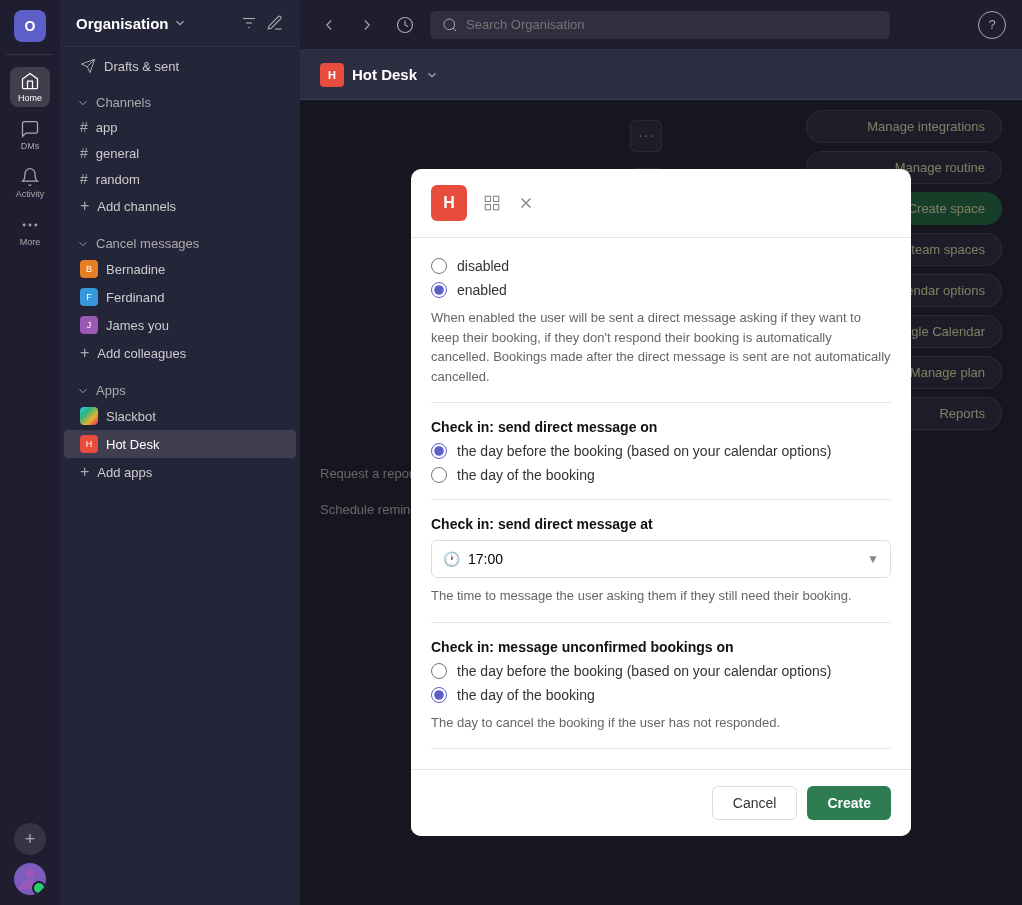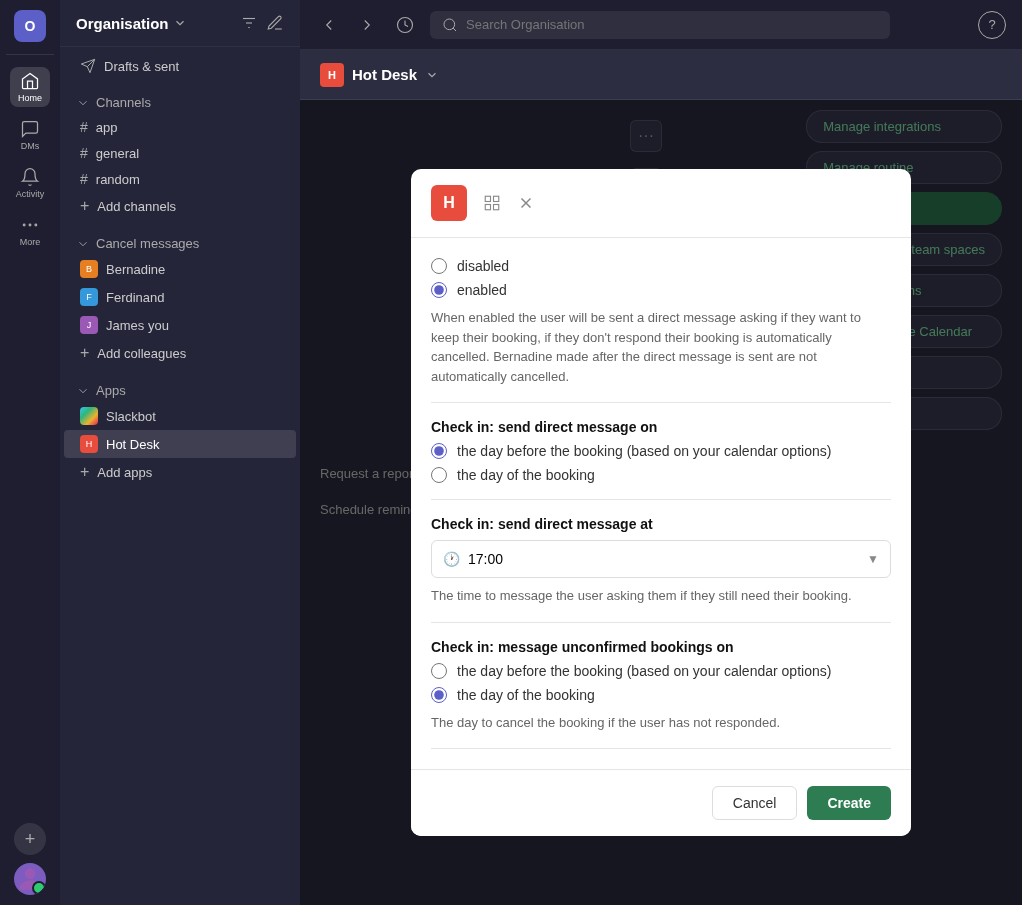--- a/index.html
+++ b/index.html
@@ -53,21 +53,21 @@
     .content-header { height: 50px; background: #2d2d42; display: flex; align-items: center; padding: 0 20px; border-bottom: 1px solid rgba(255,255,255,0.08); flex-shrink: 0; }
     .content-title { font-size: 15px; font-weight: 600; color: #fff; display: flex; align-items: center; gap: 8px; cursor: pointer; }
     .hotdesk-icon { width: 24px; height: 24px; background: #e74c3c; border-radius: 4px; display: flex; align-items: center; justify-content: center; color: #fff; font-size: 11px; font-weight: bold; }
 
     
     .main-content { flex: 1; overflow: hidden; position: relative; display: flex; }
     .content-body { flex: 1; overflow-y: auto; padding: 20px; display: flex; flex-direction: column; gap: 16px; }
 
     
     .action-buttons { position: absolute; right: 20px; top: 10px; display: flex; flex-direction: column; gap: 8px; }
-    .action-btn { background: #3a3a55; border: 1px solid rgba(255,255,255,0.15); border-radius: 16px; padding: 8px 16px; color: #86efac; font-size: 13px; cursor: pointer; white-space: nowrap; text-align: left; }
+    .action-btn { background: #3a3a55; border: 1px solid rgba(255,255,255,0.15); border-radius: 16px; padding: 8px 16px; color: #fef9c3; font-size: 13px; cursor: pointer; white-space: nowrap; text-align: right; }
     .action-btn.primary { background: #2e7d52; border-color: #2e7d52; }
     .more-btn { width: 32px; height: 32px; background: #3a3a55; border: 1px solid rgba(255,255,255,0.15); border-radius: 6px; display: flex; align-items: center; justify-content: center; cursor: pointer; color: #aaa; font-size: 16px; }
 
     .content-text { color: #ccc; font-size: 13px; line-height: 1.5; }
 
     
     .modal-overlay { position: absolute; inset: 0; background: rgba(0,0,0,0.5); display: flex; align-items: center; justify-content: center; z-index: 100; }
     .modal { background: #fff; border-radius: 10px; width: 500px; max-height: 680px; display: flex; flex-direction: column; color: #333; overflow: hidden; }
     .modal-header { display: flex; align-items: center; gap: 12px; padding: 16px 20px; border-bottom: 1px solid #e5e5e5; flex-shrink: 0; }
     .modal-hotdesk-icon { width: 36px; height: 36px; background: #e74c3c; border-radius: 6px; display: flex; align-items: center; justify-content: center; color: #fff; font-size: 16px; font-weight: bold; flex-shrink: 0; }
@@ -357,21 +357,21 @@
               <div class="radio-group">
                 <div class="radio-option">
                   <input type="radio" name="check_in" id="ci_disabled" style="">
                   <label for="ci_disabled">disabled</label>
                 </div>
                 <div class="radio-option">
                   <input type="radio" name="check_in" id="ci_enabled" checked="" style="">
                   <label for="ci_enabled">enabled</label>
                 </div>
               </div>
-              <p class="info-text" style="margin-top:10px;">When enabled the user will be sent a direct message asking if they want to keep their booking, if they don't respond their booking is automatically cancelled. Bernadine made after the direct message is sent are not automatically cancelled.</p>
+              <p class="info-text" style="margin-top:10px;">When enabled the user will be sent a direct message asking if they want to keep their booking, if they don't respond their booking is automatically cancelled. Bookings made after the direct message is sent are not automatically cancelled.</p>
             </div>
 
             <div class="divider"></div>
 
             <div>
               <div class="section-label">Check in: send direct message on</div>
               <div class="radio-group">
                 <div class="radio-option">
                   <input type="radio" name="send_dm_on" id="dm_before" checked="" style="">
                   <label for="dm_before">the day before the booking (based on your calendar options)</label>

